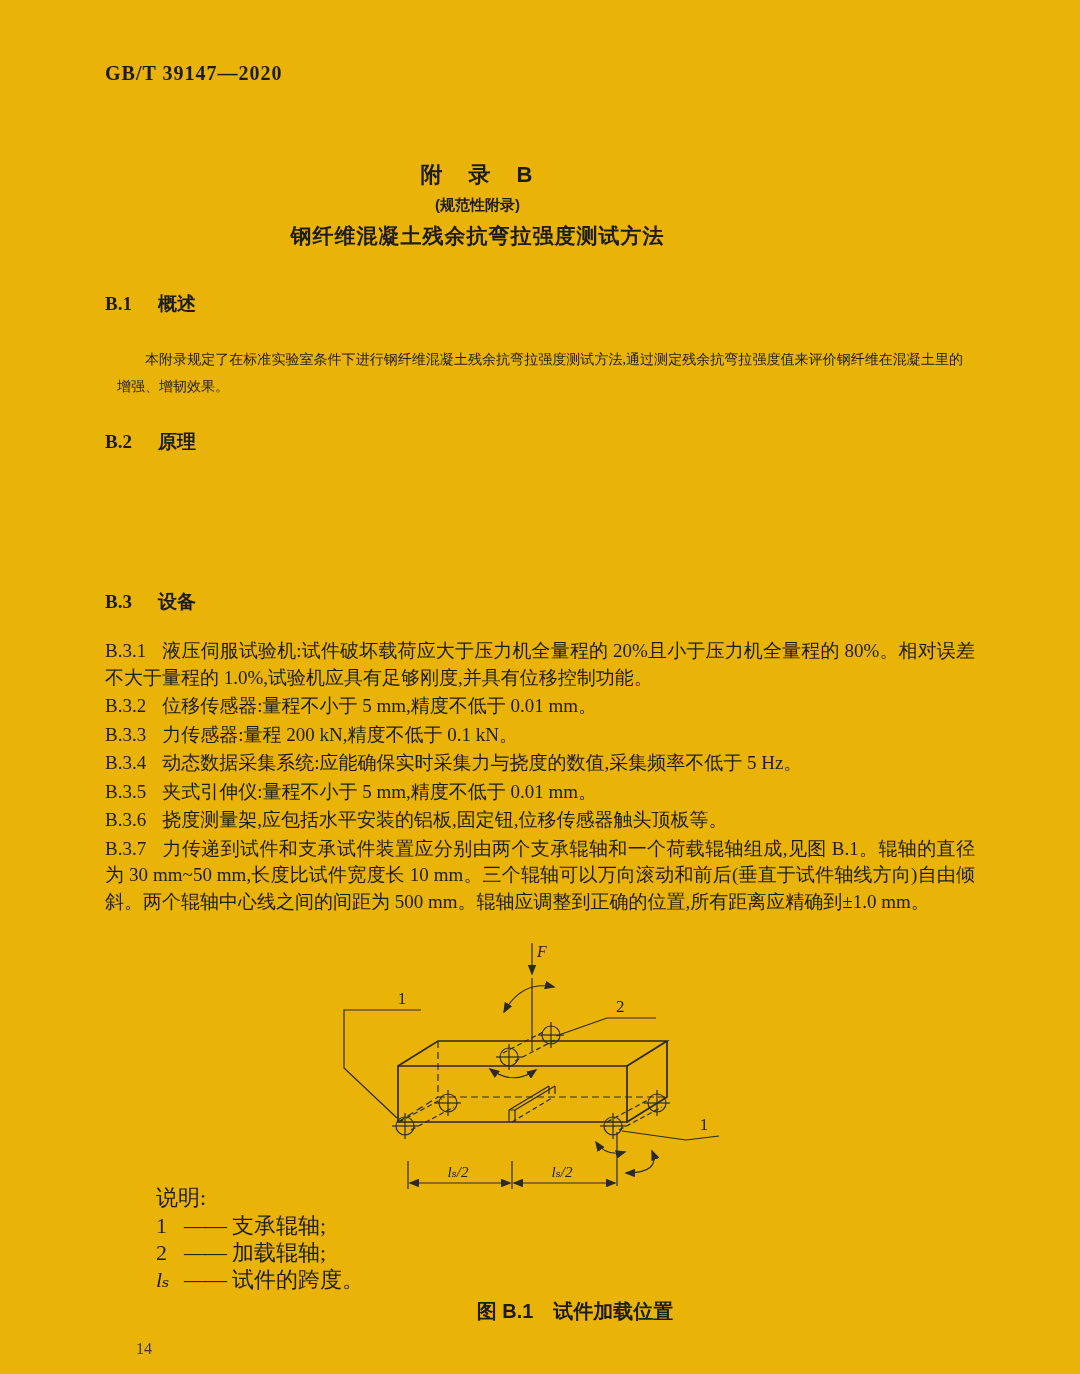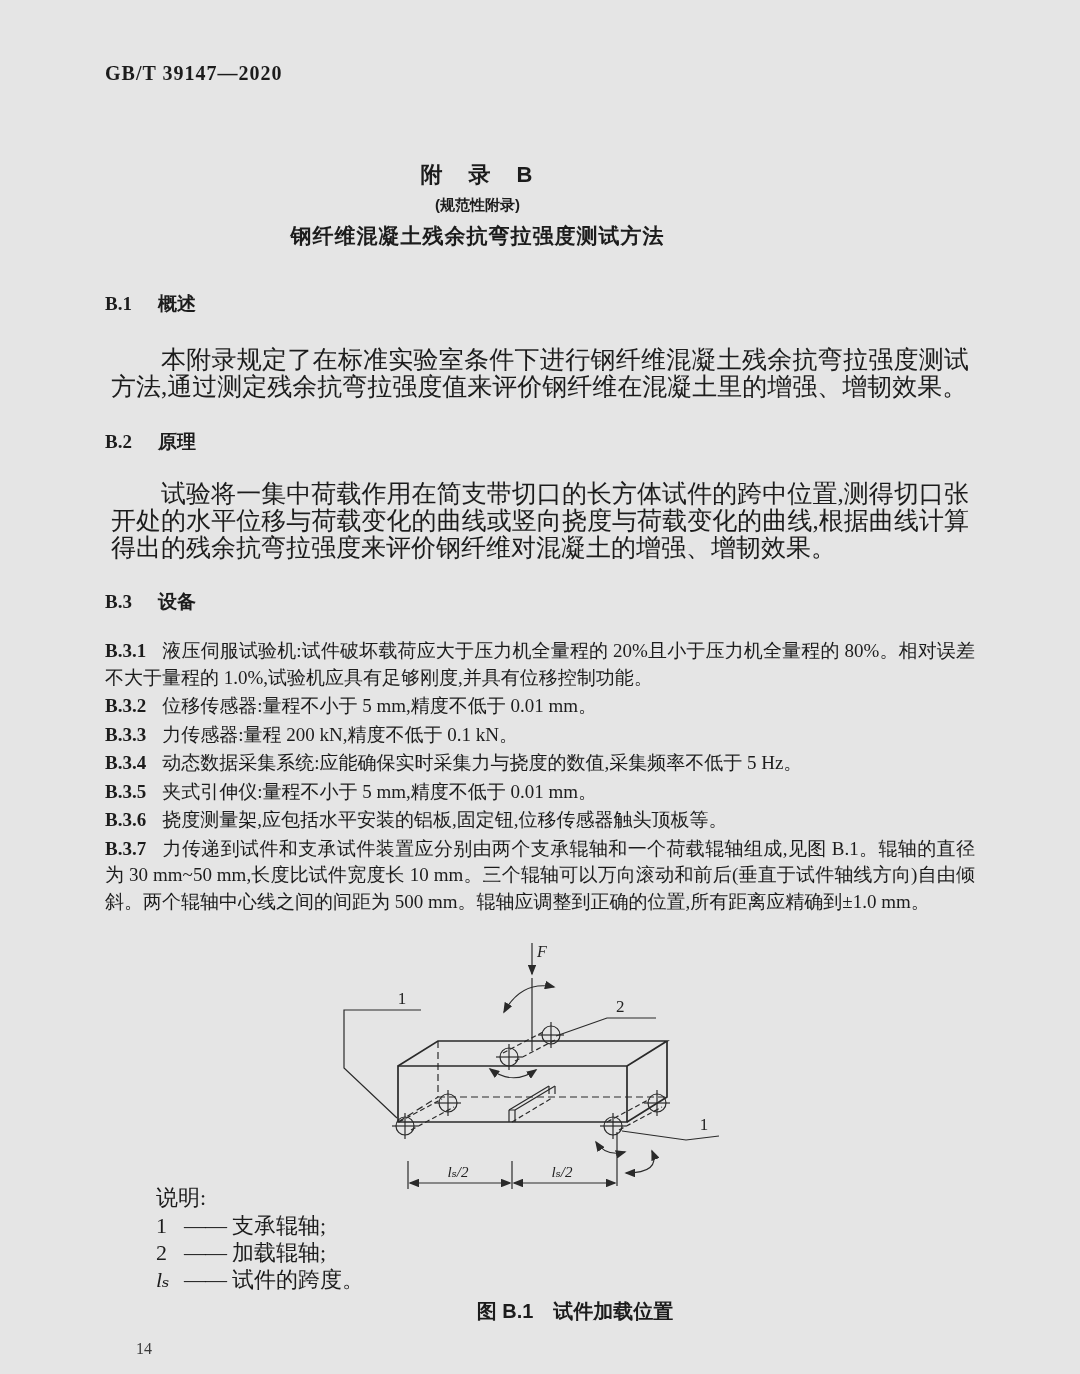--- a/index.html
+++ b/index.html
@@ -4,45 +4,45 @@
 <style>
   html,body{margin:0;padding:0;}
   body{
     width:1080px;height:1374px;
     background:#ffffff;
     font-family:"Liberation Serif","DejaVu Serif",serif;
     color:#1c1c1c;
     position:relative;
     overflow:hidden;
   }
-  .page{position:absolute;inset:0;background:#e5e5e5;}
+  .page{position:absolute;inset:0;background:#eab308;}
   
   .doc-header{
     position:absolute;left:105px;top:62px;
     font-weight:bold;font-size:20px;letter-spacing:1px;
   }
   
   .title-block{position:absolute;left:0;top:160px;width:955px;text-align:center;}
   .title-appendix{font-family:"Liberation Sans","DejaVu Sans",sans-serif;font-weight:bold;font-size:22px;line-height:30px;letter-spacing:2px;}
   .title-sub{font-family:"Liberation Sans","DejaVu Sans",sans-serif;font-weight:bold;font-size:15px;line-height:30px;}
   .title-name{font-family:"Liberation Sans","DejaVu Sans",sans-serif;font-weight:bold;font-size:21px;line-height:31px;letter-spacing:1px;}
   
   .section{position:absolute;left:105px;width:870px;}
   .sec-heading{font-family:"Liberation Sans","DejaVu Sans",sans-serif;font-weight:bold;font-size:19px;line-height:24px;}
   .sec-heading .h-no{font-family:"Liberation Serif","DejaVu Serif",serif;margin-right:26px;}
   .sec-para{
-    margin:6px;font-size:25px;line-height:27px;
+    margin:12px;font-size:14px;line-height:27px;
     text-align:justify;text-indent:2em;
   }
   .sec-b1{top:292px}  .sec-b1 .sec-para{margin-top:30px}
   .sec-b2{top:430px}  .sec-b2 .sec-para{margin-top:26px}
   .sec-b3{top:590px}
   .equip-list{margin-top:24px}
   .equip-item{margin:0 0 2px 0;font-size:19px;line-height:26.5px;text-align:justify;}
-  .equip-item .item-no{font-weight:bold;margin-right:16px;font-family:"Liberation Serif","DejaVu Serif",serif;}
+  .equip-item .item-no{font-weight:normal;margin-right:16px;font-family:"Liberation Serif","DejaVu Serif",serif;}
   
   .figure-wrap{position:absolute;left:330px;top:933px;width:460px;height:262px;}
   .figure-wrap svg text{font-family:"Liberation Serif","DejaVu Serif",serif;fill:#222;}
   .fig-var{font-style:italic;}
   
   .legend{position:absolute;left:156px;top:1186px;font-size:22px;line-height:27px;}
   .legend-title{line-height:24px;margin-bottom:2px;}
   .legend-row{display:flex;}
   .legend-sym{display:inline-block;width:28px;}
   .legend-sym.italic{font-style:italic;}
@@ -72,21 +72,20 @@
     <div class="sec-heading">
       <span class="h-no">B.1</span><span>概述</span>
     </div>
     <p class="sec-para">本附录规定了在标准实验室条件下进行钢纤维混凝土残余抗弯拉强度测试方法,通过测定残余抗弯拉强度值来评价钢纤维在混凝土里的增强、增韧效果。</p>
   </div>
 
   <div class="section sec-b2">
     <div class="sec-heading">
       <span class="h-no">B.2</span><span>原理</span>
     </div>
-    <p class="sec-para">试验将一集中荷载作用在简支带切口的长方体试件的跨中位置,测得切口张开处的水平位移与荷载变化的曲线或竖向挠度与荷载变化的曲线,根据曲线计算得出的残余抗弯拉强度来评价钢纤维对混凝土的增强、增韧效果。</p>
   </div>
 
   <div class="section sec-b3">
     <div class="sec-heading">
       <span class="h-no">B.3</span><span>设备</span>
     </div>
     <div class="equip-list">
       <p class="equip-item"><span class="item-no">B.3.1</span><span>液压伺服试验机:试件破坏载荷应大于压力机全量程的 20%且小于压力机全量程的 80%。相对误差不大于量程的 1.0%,试验机应具有足够刚度,并具有位移控制功能。</span></p>
       <p class="equip-item"><span class="item-no">B.3.2</span><span>位移传感器:量程不小于 5 mm,精度不低于 0.01 mm。</span></p>
       <p class="equip-item"><span class="item-no">B.3.3</span><span>力传感器:量程 200 kN,精度不低于 0.1 kN。</span></p>

